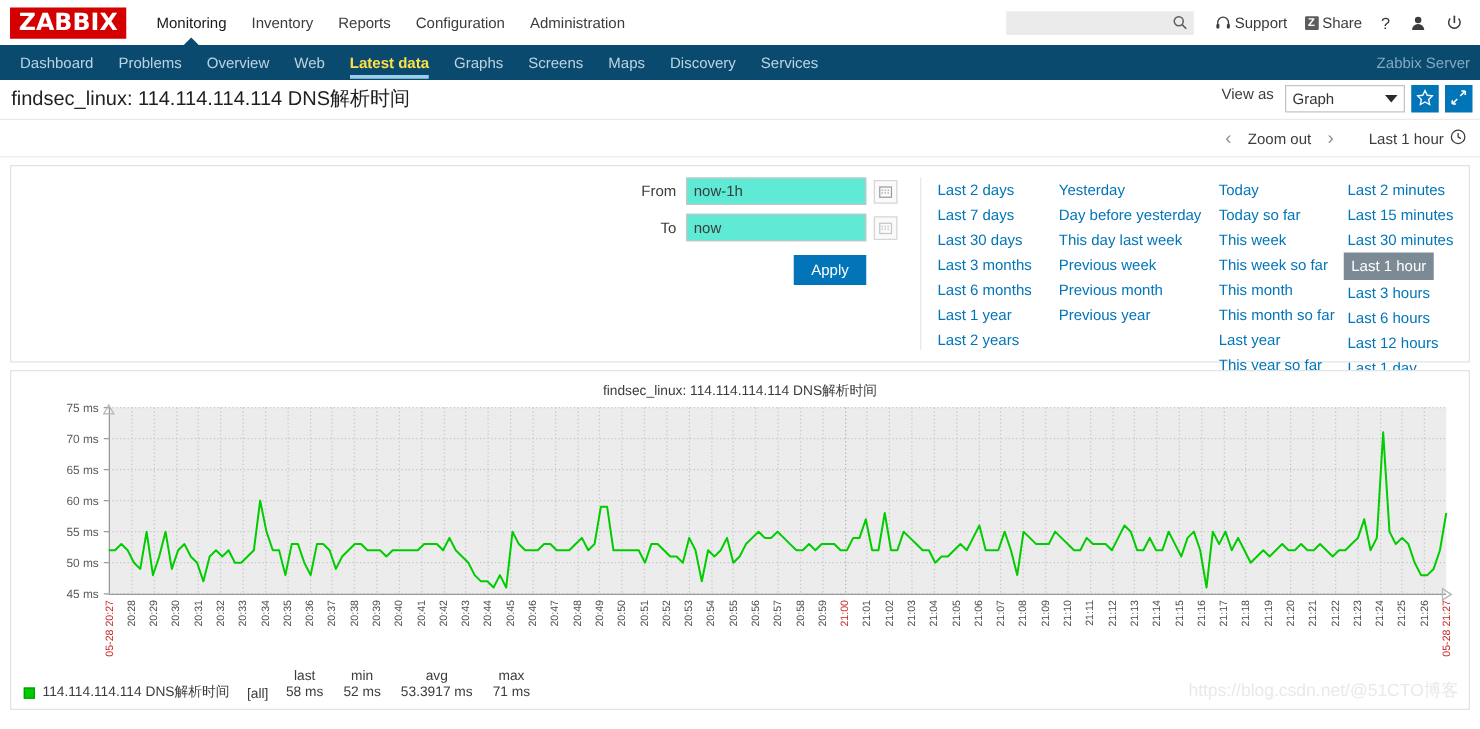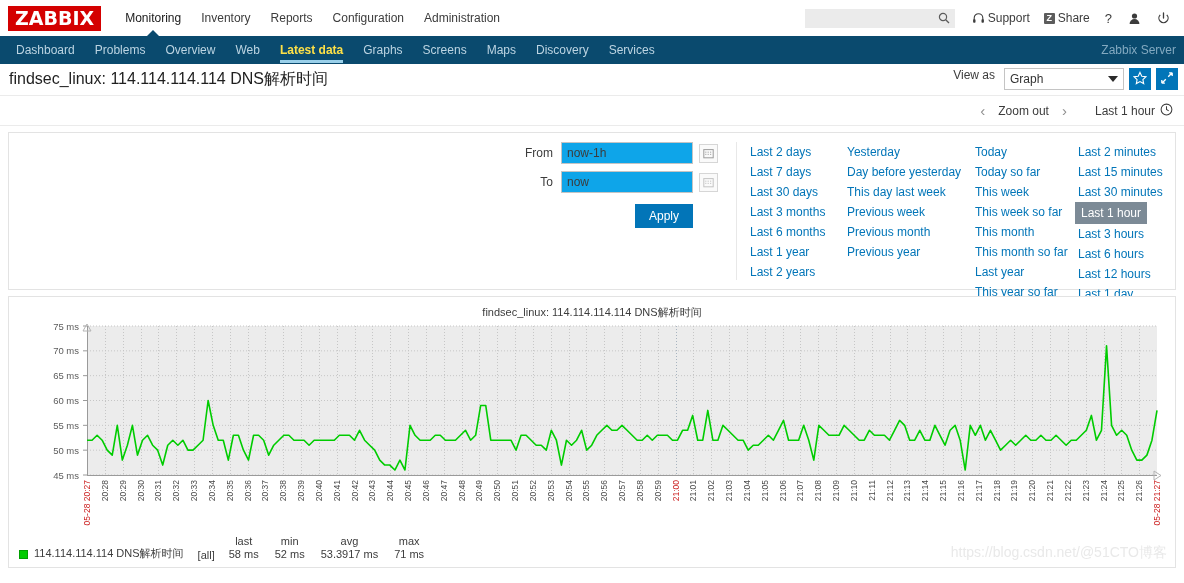--- a/index.html
+++ b/index.html
@@ -138,21 +138,21 @@
     font-size: 16px; color: #1f1f1f;
     margin-left: 9px;
     font-weight: normal;
   }
   .title-right {
     position: absolute; right: 6px; top: 4px;
     display: flex; gap: 5px; margin-left: 12px;
   }
   .viewas-label { font-size: 12px; color: #3c3c3c; margin-right: 4px; }
   .select-box {
-    width: 120px; height: 22px;
+    width: 96px; height: 22px;
     border: 1px solid #c4c4c4;
     background: #fff;
     font-size: 12px;
     display: flex; align-items: center;
     padding-left: 5px;
     position: relative;
     cursor: pointer;
   }
   .select-box .caret {
     position: absolute; right: 5px; top: 7px;
@@ -210,26 +210,26 @@
     align-items: flex-end;
     padding-top: 9px;
     padding-right: 18px;
   }
   .f-row { display: flex; align-items: center; margin-bottom: 7px; }
   .f-label {
     font-size: 12px; color: #3c3c3c;
     width: 46px; text-align: right; margin-right: 8px;
   }
   .f-input {
-    width: 132px; height: 22px;
+    width: 144px; height: 22px;
     border: 1px solid #c4c4c4;
     font-size: 12px; padding-left: 5px;
     color: #3c3c3c; outline: none;
     font-family: "Liberation Sans", sans-serif;
-    background: #0ea5e9;
+    background: #5eead4;
   }
   .cal-btn {
     width: 19px; height: 19px;
     border: 1px solid #d6d6d6;
     background: #fafafa;
     margin-left: 6px;
     display: flex; align-items: center; justify-content: center;
     cursor: pointer;
   }
   .apply-btn {

